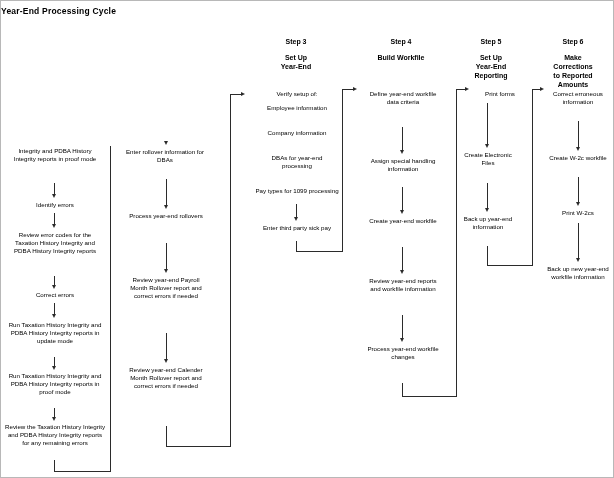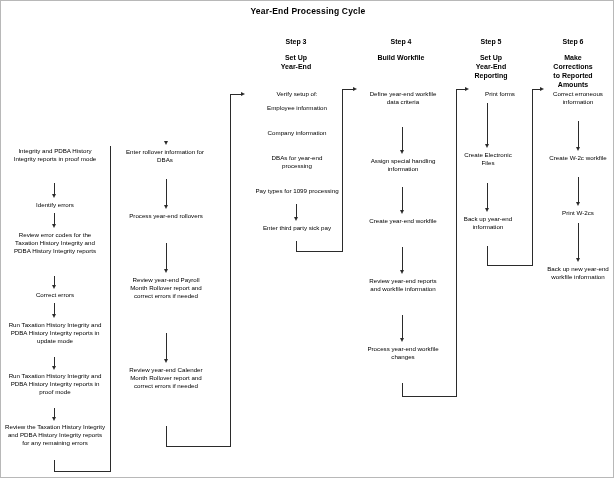--- a/index.html
+++ b/index.html
@@ -13,21 +13,20 @@
     width:614px;
     height:478px;
     background:#ffffff;
     border:1px solid #b8b8b8;
     box-sizing:border-box;
     overflow:hidden;
   }
   .ttl{
     position:absolute;
     top:5px; left:0; width:614px;
-    text-align:center;
     font-size:8.5px;
     font-weight:bold;
     letter-spacing:.2px;
   }
   .col-head{
     position:absolute;
     text-align:center;
     font-size:7px;
     font-weight:bold;
     line-height:9px;

